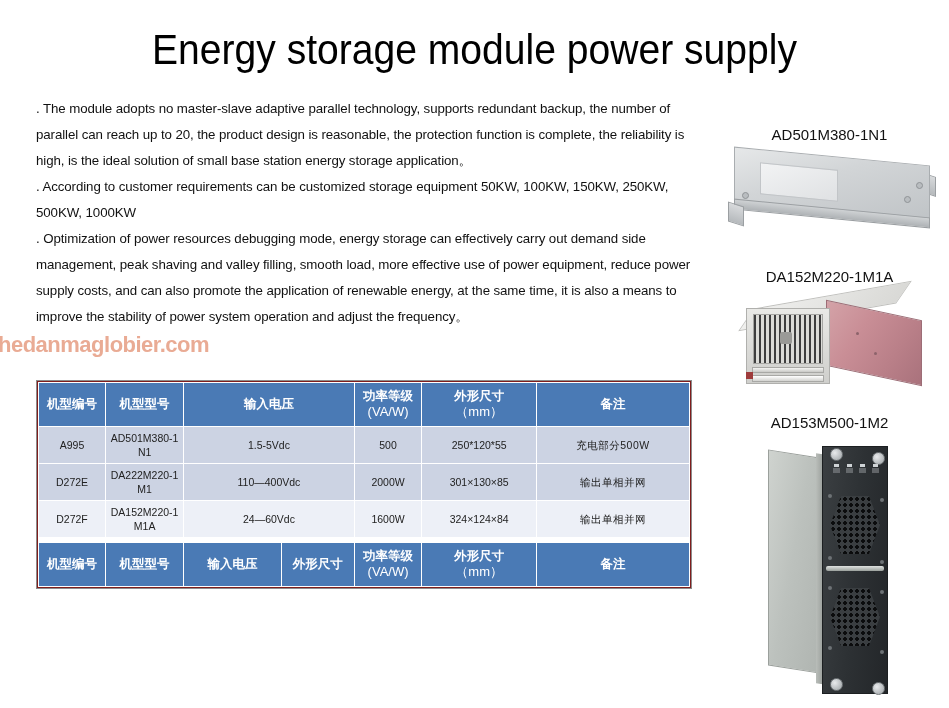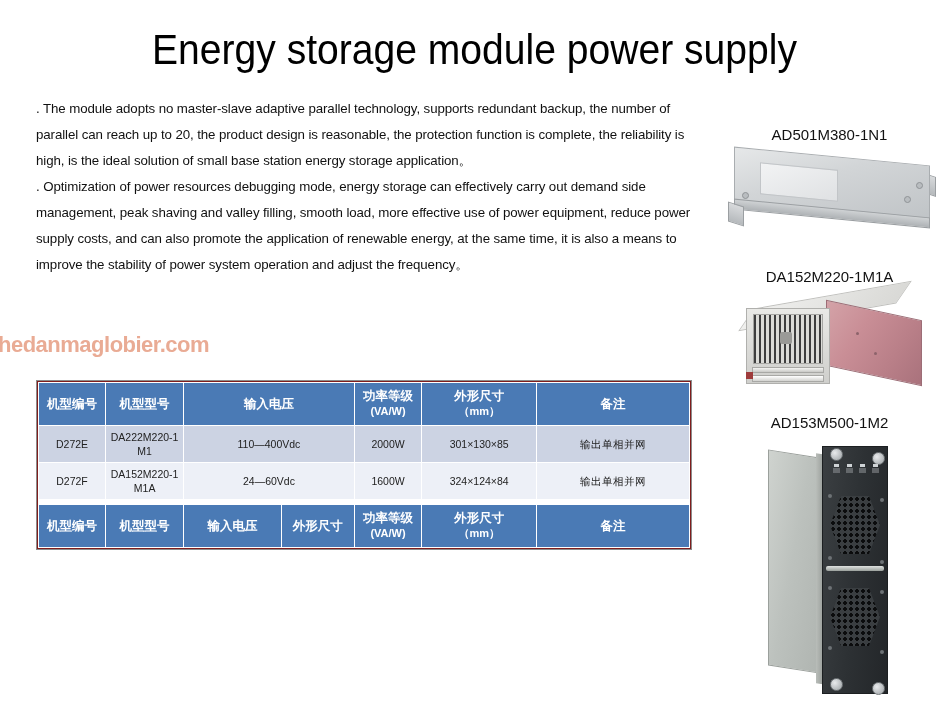--- a/index.html
+++ b/index.html
@@ -93,22 +93,22 @@
   tr.hdr td {
     background: #4a7ab5;
     color: #ffffff;
     font-weight: bold;
     font-size: 12.5px;
     line-height: 15px;
     padding: 6px 2px;
     border-color: #ffffff;
   }
   tr.hdr td .sub {
-    font-size: 11px;
-    font-weight: bold;
+    font-size: 13px;
+    font-weight: normal;
   }
   tr.r-dark td { background: #ccd3e3; }
   tr.r-light td { background: #edf0f7; }
   tr.spacer td {
     background: #ffffff;
     height: 4px;
     padding: 0;
     border-color: #ffffff;
   }
   td.cell-cn { letter-spacing: 0.5px; }
@@ -264,20 +264,21 @@
     background: #6d7275;
   }
 </style>
 </head>
 <body>
 
 <div id="slide-title">Energy storage module power supply</div>
 
 <div id="body-text">
   <p class="para">. The module adopts no master-slave adaptive parallel technology, supports redundant backup, the number of parallel can reach up to 20, the product design is reasonable, the protection function is complete, the reliability is high, is the ideal solution of small base station energy storage application。</p>
+  <p class="para">. According to customer requirements can be customized storage equipment 50KW, 100KW, 150KW, 250KW, 500KW, 1000KW</p>
   <p class="para">. Optimization of power resources debugging mode, energy storage can effectively carry out demand side management, peak shaving and valley filling, smooth load, more effective use of power equipment, reduce power supply costs, and can also promote the application of renewable energy, at the same time, it is also a means to improve the stability of power system operation and adjust the frequency。</p>
 </div>
 
 <div id="watermark">hedanmaglobier.com</div>
 
 <div id="spec-table-wrap">
   <table class="spec">
     <colgroup>
       <col style="width:10.3%">
       <col style="width:12.0%">
@@ -297,20 +298,28 @@
         <span>功率等级</span><br>
         <span class="sub">(VA/W)</span>
       </td>
       <td colspan="1">
         <span>外形尺寸</span><br>
         <span class="sub">（mm）</span>
       </td>
       <td colspan="1">备注</td>
     </tr>
 
+    <tr class="r-dark">
+      <td>A995</td>
+      <td>AD501M380-1N1</td>
+      <td colspan="2">1.5-5Vdc</td>
+      <td>500</td>
+      <td>250*120*55</td>
+      <td class="cell-cn">充电部分500W</td>
+    </tr>
     <tr class="r-dark">
       <td>D272E</td>
       <td>DA222M220-1M1</td>
       <td colspan="2">110—400Vdc</td>
       <td>2000W</td>
       <td>301×130×85</td>
       <td class="cell-cn">输出单相并网</td>
     </tr>
     <tr class="r-light">
       <td>D272F</td>

